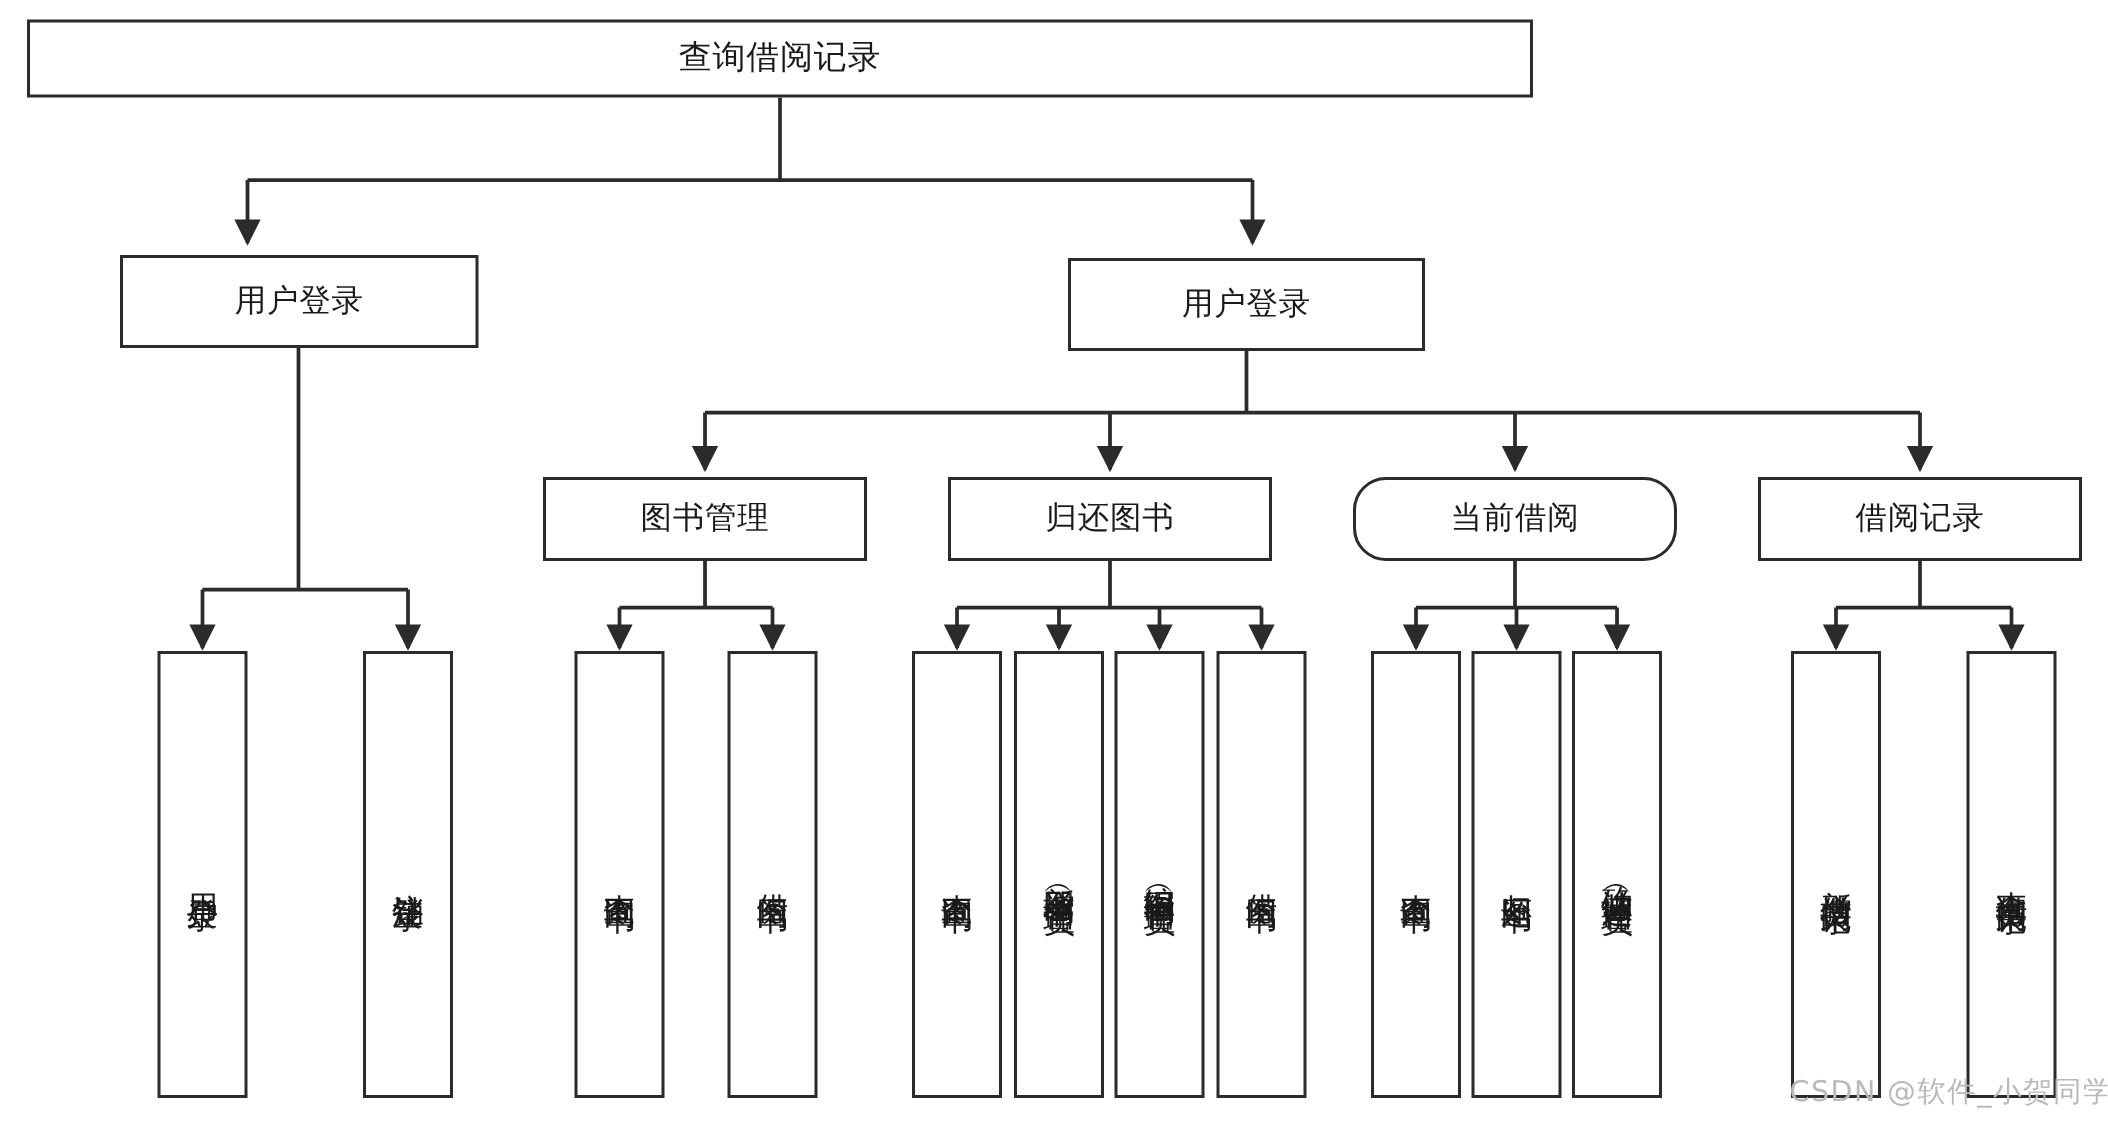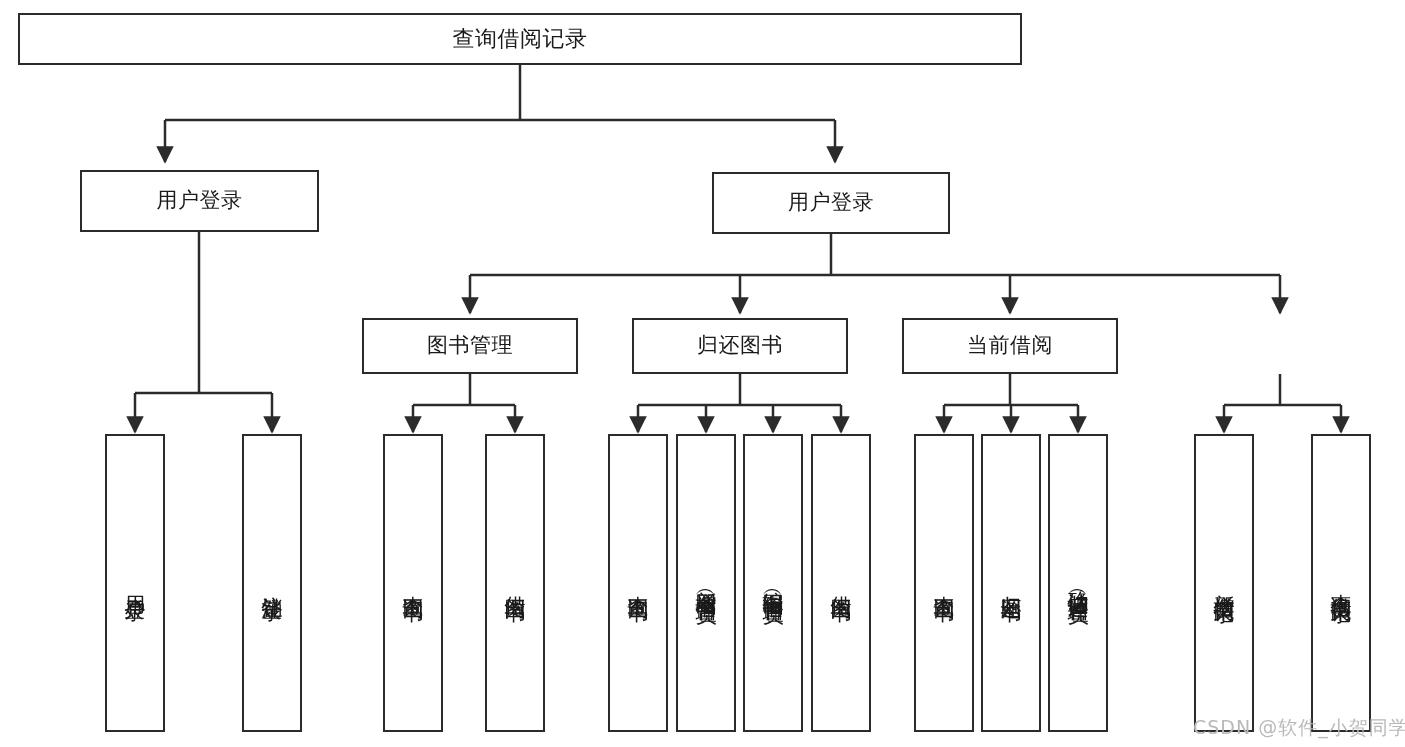--- a/index.html
+++ b/index.html
@@ -126,21 +126,22 @@
     </g>
   </svg>
 
   <div class="node h root" style="left:18px; top:13px; width:1004px; height:52px;">查询借阅记录</div>
 
   <div class="node h" style="left:80px; top:170px; width:239px; height:62px;">用户登录</div>
   <div class="node h" style="left:712px; top:172px; width:238px; height:62px;">用户登录</div>
 
   <div class="node h" style="left:362px; top:318px; width:216px; height:56px;">图书管理</div>
   <div class="node h" style="left:632px; top:318px; width:216px; height:56px;">归还图书</div>
-  <div class="node h" style="left:902px; top:318px; width:216px; height:56px;">当前借阅</div>
+  <div class="node h" style="left:902px; top:318px; width:216px; height:56px;border-radius:22px;">当前借阅</div>
+  <div class="node h" style="left:1172px; top:318px; width:216px; height:56px;">借阅记录</div>
 
   <div class="node v" style="left:105px; top:434px; width:60px; height:298px;">
     <span class="vtext">用户登录</span>
   </div>
   <div class="node v" style="left:242px; top:434px; width:60px; height:298px;">
     <span class="vtext">注销登录</span>
   </div>
 
   <div class="node v" style="left:383px; top:434px; width:60px; height:298px;">
     <span class="vtext">查询图书</span>

